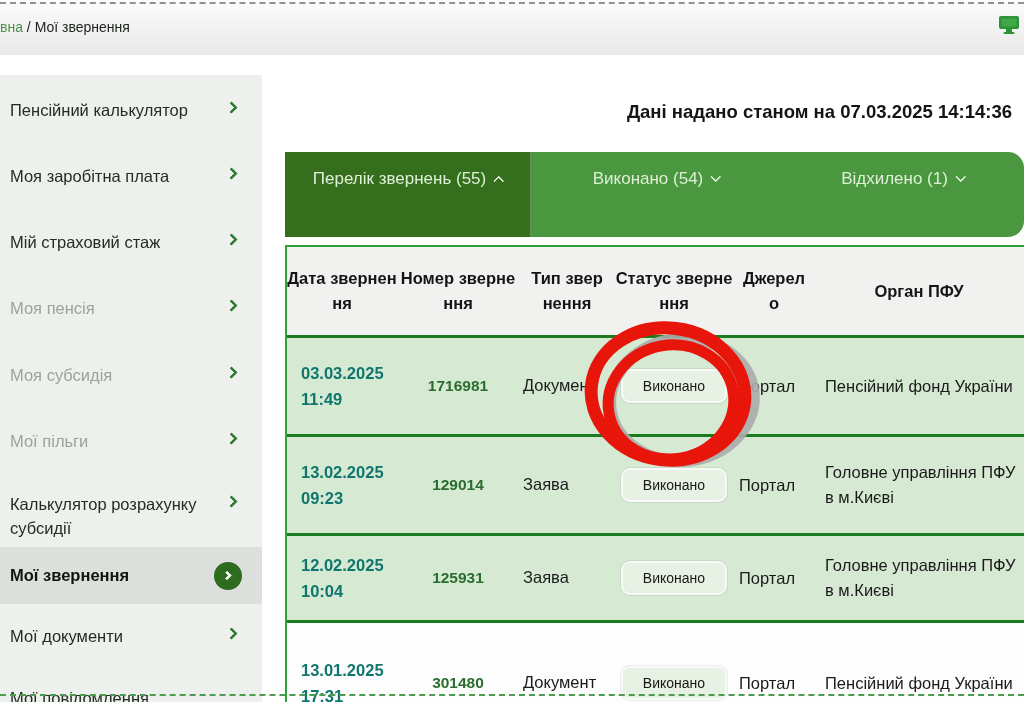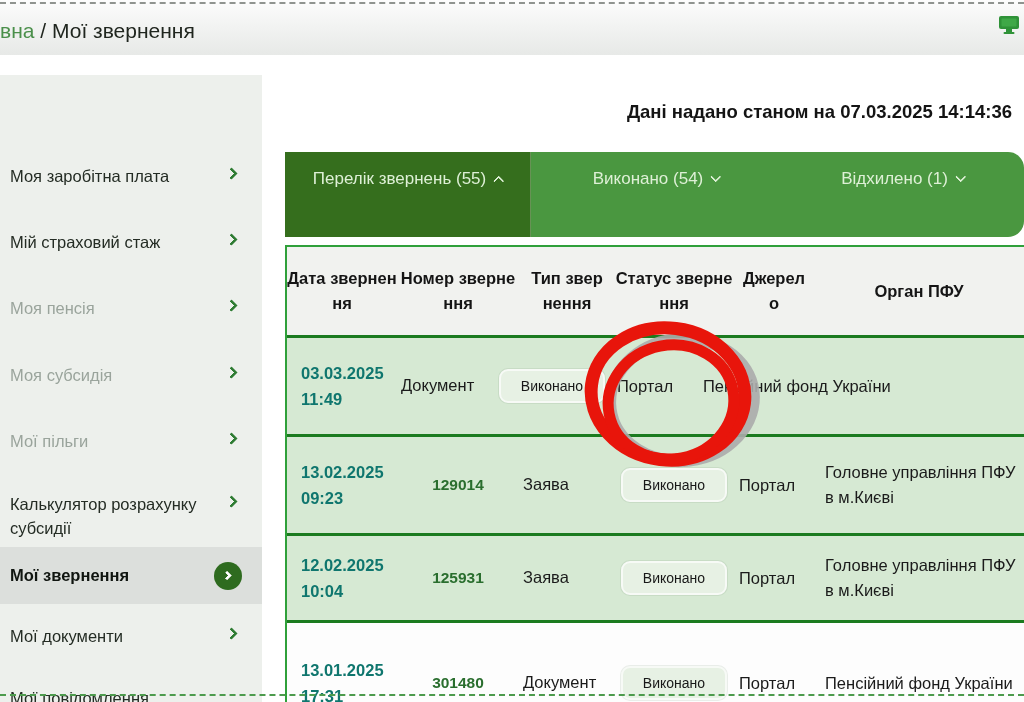--- a/index.html
+++ b/index.html
@@ -9,21 +9,21 @@
 
   
   .dash-top { position:absolute; left:0; top:2px; width:1024px; height:0;
     border-top:2px dashed #8f938f; z-index:50; }
   .dash-bottom { position:absolute; left:0; top:694px; width:1024px; height:0;
     border-top:2px dashed #4d9b4d; z-index:50; }
 
   
   .topbar { position:absolute; left:0; top:0; width:1024px; height:55px;
     background:linear-gradient(#fcfcfc,#e7e9e7); }
-  .breadcrumb { position:absolute; left:0; top:19px; font-size:21px; color:#20261f;text-align:right; }
+  .breadcrumb { position:absolute; left:0; top:19px; font-size:14px; color:#20261f;text-align:right; }
   .breadcrumb .crumb-link { color:#4a8f4a; }
   .monitor-btn { position:absolute; right:4px; top:15px; width:22px; height:20px; cursor:pointer; }
 
   
   .sidebar { position:absolute; left:0; top:75px; width:262px; height:627px; background:#edf0ec; }
   .side-item { position:absolute; left:10px; right:26px; display:flex;
     justify-content:space-between; align-items:flex-start; font-size:16.5px; color:#242c24;
     cursor:pointer; line-height:1.45; }
   .side-item .lbl { max-width:205px; }
   .side-item.disabled { color:#9aa49c; }
@@ -100,20 +100,24 @@
         <rect x="3.5" y="3.5" width="15" height="8" rx="1" fill="#3fa847"></rect>
         <rect x="8" y="14" width="6" height="3" fill="#2f9238"></rect>
         <rect x="5.5" y="17" width="11" height="2" rx="1" fill="#2f9238"></rect>
       </svg>
     </div>
   </div>
 
   <div class="dash-top"></div>
 
   <div class="sidebar">
+    <div class="side-item" style="top:24px;">
+      <span class="lbl">Пенсійний калькулятор</span>
+      <span class="chev"></span>
+    </div>
     <div class="side-item" style="top:90px;">
       <span class="lbl">Моя заробітна плата</span>
       <span class="chev"></span>
     </div>
     <div class="side-item" style="top:156px;">
       <span class="lbl">Мій страховий стаж</span>
       <span class="chev"></span>
     </div>
     <div class="side-item disabled" style="top:222px;">
       <span class="lbl">Моя пенсія</span>
@@ -180,20 +184,23 @@
       <div class="cell c-src">Джерело</div>
       <div class="cell c-org">Орган ПФУ</div>
     </div>
     <div class="sep"></div>
 
     <div class="trow data-row">
       <div class="cell c-date">
         <span class="date-line">03.03.2025</span>
         <span class="date-line">11:49</span>
       </div>
+      <div class="cell c-num">
+        <span class="num">1716981</span>
+      </div>
       <div class="cell c-type">Документ</div>
       <div class="cell c-stat">
         <span class="pill">Виконано</span>
       </div>
       <div class="cell c-src">Портал</div>
       <div class="cell c-org">Пенсійний фонд України</div>
     </div>
     <div class="sep"></div>
 
     <div class="trow data-row">

